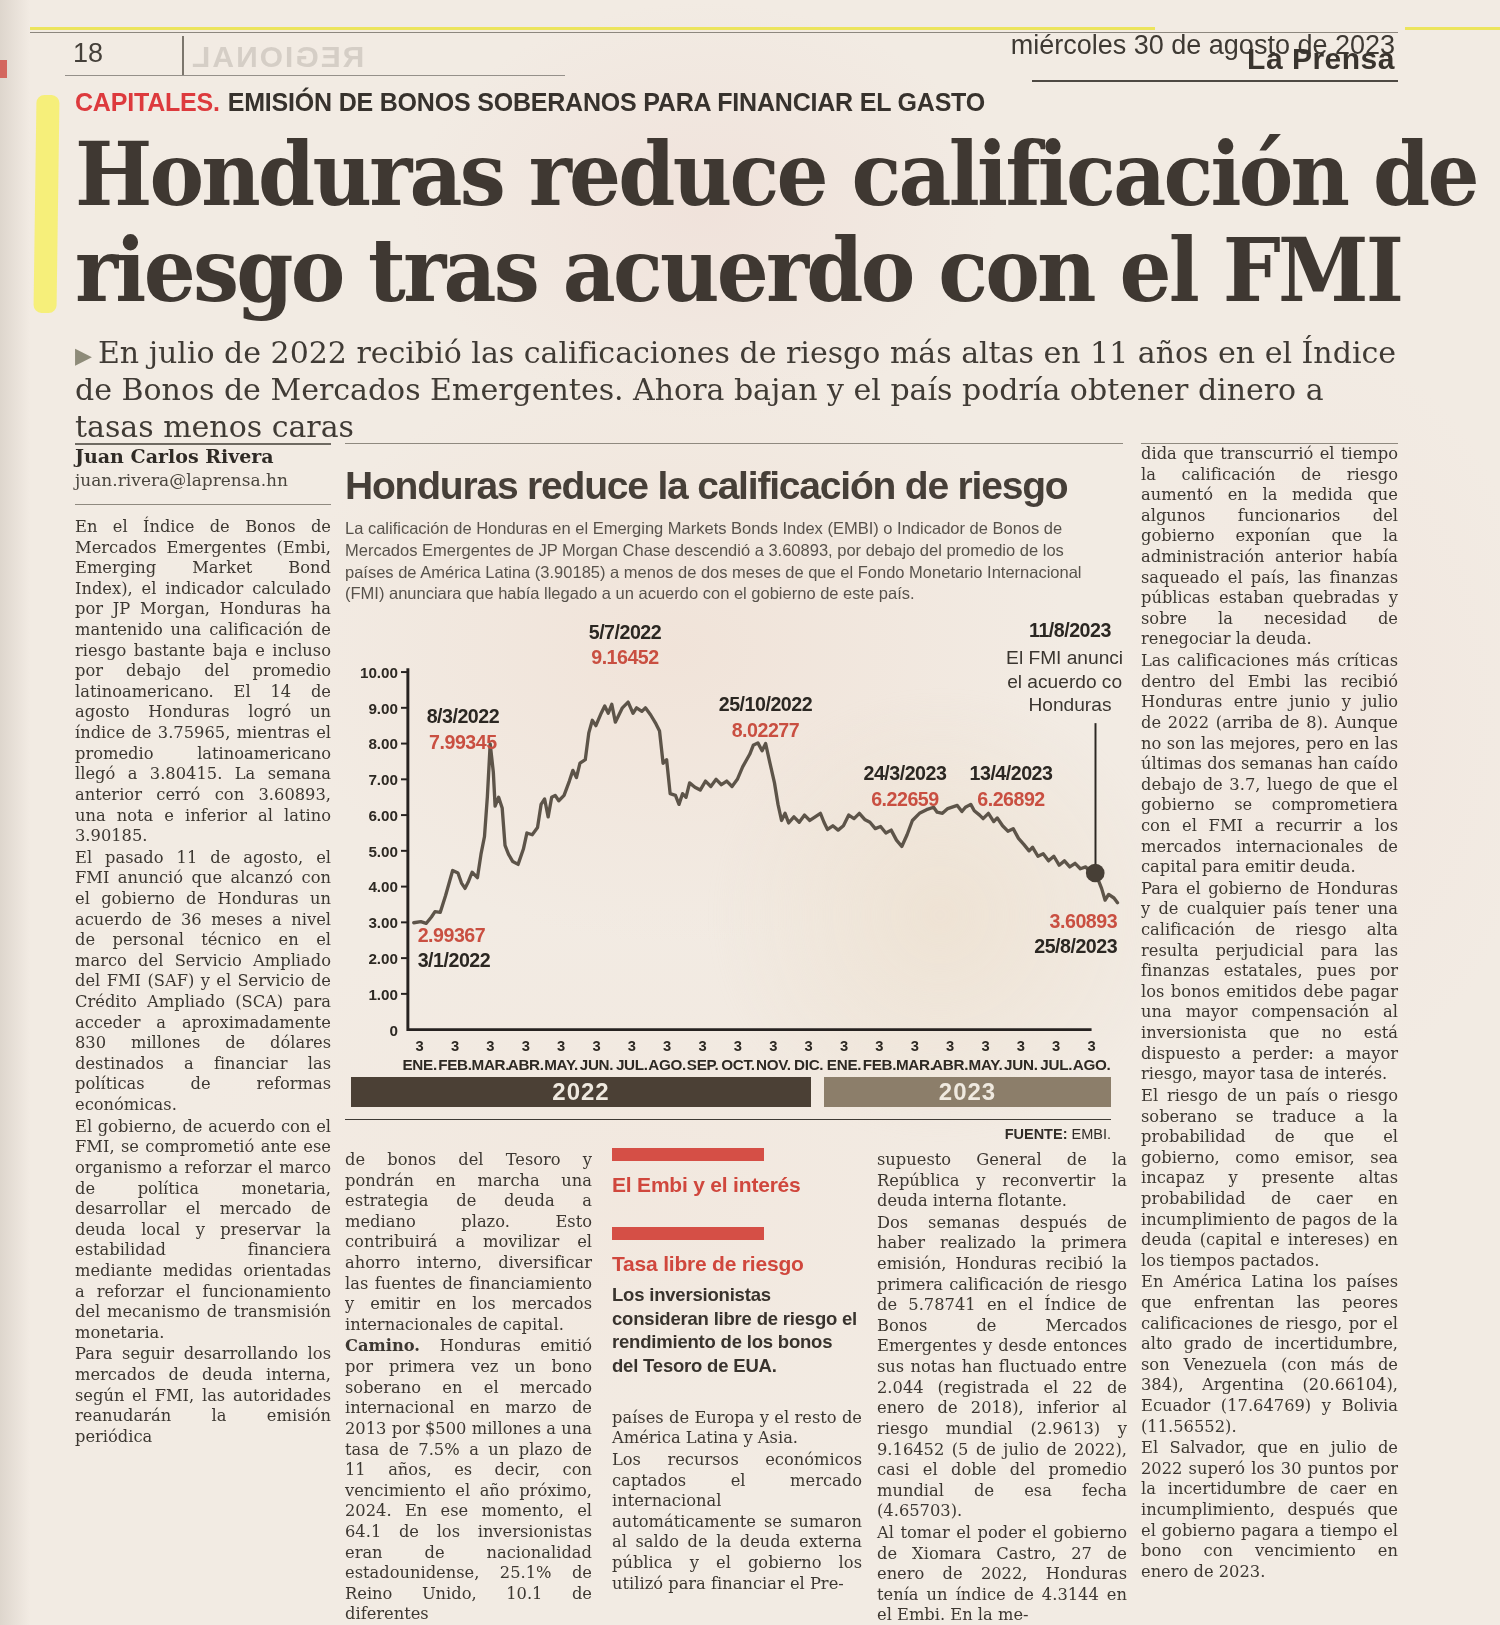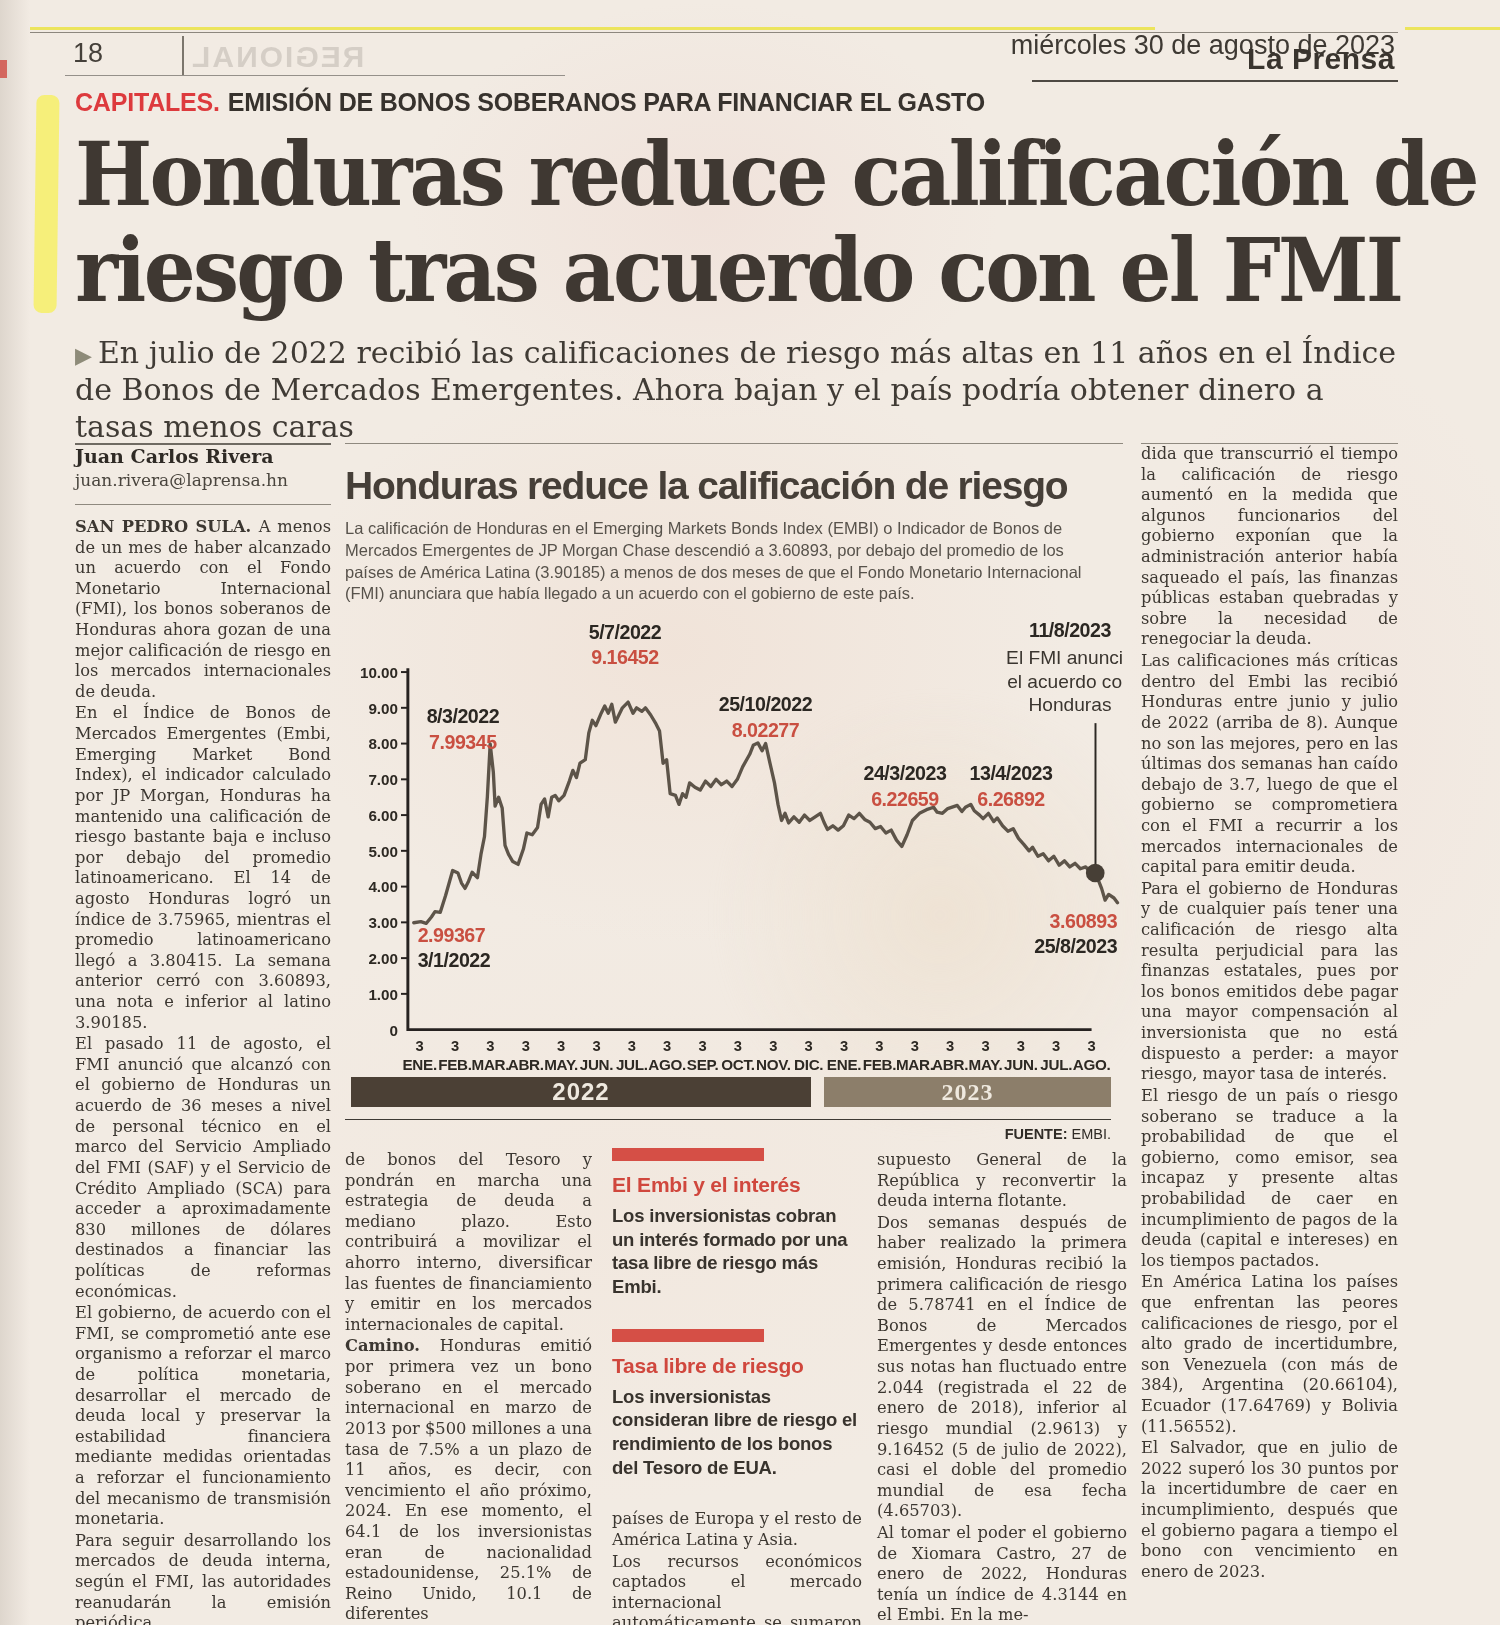--- a/index.html
+++ b/index.html
@@ -60,21 +60,21 @@
   .ytick{font:700 15.5px "Liberation Sans",sans-serif;fill:#2d2923;}
   .xday{font:700 15px "Liberation Sans",sans-serif;fill:#2d2923;}
   .xmon{font:700 15.5px "Liberation Sans",sans-serif;fill:#2d2923;letter-spacing:-.3px;}
   .ann-d{font:700 20px "Liberation Sans",sans-serif;fill:#2b2722;letter-spacing:-.5px;}
   .ann-v{font:700 20px "Liberation Sans",sans-serif;fill:#c94f41;letter-spacing:-.5px;}
   .evt{font:400 19.5px "Liberation Sans",sans-serif;fill:#3a352f;}
   .bands{display:flex;gap:13px;margin:2px 0 0 6px;}
   .band{height:30px;display:flex;align-items:center;justify-content:center;
     font:700 24px "Liberation Sans",sans-serif;color:#efe9df;letter-spacing:1px;}
   .b2022{width:460px;background:#4b4035;}
-  .b2023{width:287px;background:#8c7e6a;font-family:Liberation Serif, serif;}
+  .b2023{width:287px;background:#8c7e6a;}
   .chart-foot{width:766px;border-top:1.5px solid #3e3a34;margin-top:12px;padding-top:6px;
     text-align:right;font:400 14.5px "Liberation Sans",sans-serif;color:#2f2b26;}
   .chart-foot b{font-weight:700;}
   
   .infobox{margin:2px 0 30px;}
   .infobox .bar{width:152px;height:13px;background:#d54f46;margin-bottom:12px;}
   .infobox h3{font:700 21px "Liberation Sans",sans-serif;color:#d0473d;margin:0 0 7px;letter-spacing:-.2px;}
   .infobox .btext{font:700 18.5px/1.28 "Liberation Sans",sans-serif;color:#38332d;letter-spacing:-.2px;text-align:left;}
 </style>
 </head>
@@ -108,21 +108,20 @@
   <div class="abs standfirst">
     <span class="marker">▶</span><span>En julio de 2022 recibió las calificaciones de riesgo más altas en 11 años en el Índice de Bonos de Mercados Emergentes. Ahora bajan y el país podría obtener dinero a tasas menos caras</span>
   </div>
 
   <div class="col" id="col1">
     <div class="byline">
       <div class="author">Juan Carlos Rivera</div>
       <div class="email">juan.rivera@laprensa.hn</div>
     </div>
     <div>
-        <p class="para"><strong class="lead">SAN PEDRO SULA. </strong>A menos de un mes de haber alcanzado un acuerdo con el Fondo Monetario Internacional (FMI), los bonos soberanos de Honduras ahora gozan de una mejor calificación de riesgo en los mercados internacionales de deuda.</p>
         <p class="para">En el Índice de Bonos de Mercados Emergentes (Embi, Emerging Market Bond Index), el indicador calculado por JP Morgan, Honduras ha mantenido una calificación de riesgo bastante baja e incluso por debajo del promedio latinoamericano. El 14 de agosto Honduras logró un índice de 3.75965, mientras el promedio latinoamericano llegó a 3.80415. La semana anterior cerró con 3.60893, una nota e inferior al latino 3.90185.</p>
         <p class="para">El pasado 11 de agosto, el FMI anunció que alcanzó con el gobierno de Honduras un acuerdo de 36 meses a nivel de personal técnico en el marco del Servicio Ampliado del FMI (SAF) y el Servicio de Crédito Ampliado (SCA) para acceder a aproximadamente 830 millones de dólares destinados a financiar las políticas de reformas económicas.</p>
         <p class="para">El gobierno, de acuerdo con el FMI, se comprometió ante ese organismo a reforzar el marco de política monetaria, desarrollar el mercado de deuda local y preservar la estabilidad financiera mediante medidas orientadas a reforzar el funcionamiento del mecanismo de transmisión monetaria.</p>
         <p class="para">Para seguir desarrollando los mercados de deuda interna, según el FMI, las autoridades reanudarán la emisión periódica</p>
       </div>
   </div>
 
   <div class="abs" id="chart-block">
     <h2 class="chart-title">Honduras reduce la calificación de riesgo</h2>
     <p class="chart-desc">La calificación de Honduras en el Emerging Markets Bonds Index (EMBI) o Indicador de Bonos de Mercados Emergentes de JP Morgan Chase descendió a 3.60893, por debajo del promedio de los países de América Latina (3.90185) a menos de dos meses de que el Fondo Monetario Internacional (FMI) anunciara que había llegado a un acuerdo con el gobierno de este país.</p>
@@ -225,21 +224,20 @@
     <div>
         <p class="para">de bonos del Tesoro y pondrán en marcha una estrategia de deuda a mediano plazo. Esto contribuirá a movilizar el ahorro interno, diversificar las fuentes de financiamiento y emitir en los mercados internacionales de capital.</p>
         <p class="para"><strong class="lead">Camino. </strong>Honduras emitió por primera vez un bono soberano en el mercado internacional en marzo de 2013 por $500 millones a una tasa de 7.5% a un plazo de 11 años, es decir, con vencimiento el año próximo, 2024. En ese momento, el 64.1 de los inversionistas eran de nacionalidad estadounidense, 25.1% de Reino Unido, 10.1 de diferentes</p>
       </div>
   </div>
 
   <div class="col" id="col3">
     <div class="infobox">
       <div class="bar"></div>
       <h3>El Embi y el interés</h3>
-      <div class="btext">Los inversionistas cobran un interés formado por una tasa libre de riesgo más Embi.</div>
     </div>
     <div class="infobox">
       <div class="bar"></div>
       <h3>Tasa libre de riesgo</h3>
       <div class="btext">Los inversionistas consideran libre de riesgo el rendimiento de los bonos del Tesoro de EUA.</div>
     </div>
     <div>
         <p class="para">países de Europa y el resto de América Latina y Asia.</p>
         <p class="para">Los recursos económicos captados el mercado internacional automáticamente se sumaron al saldo de la deuda externa pública y el gobierno los utilizó para financiar el Pre-</p>
       </div>

